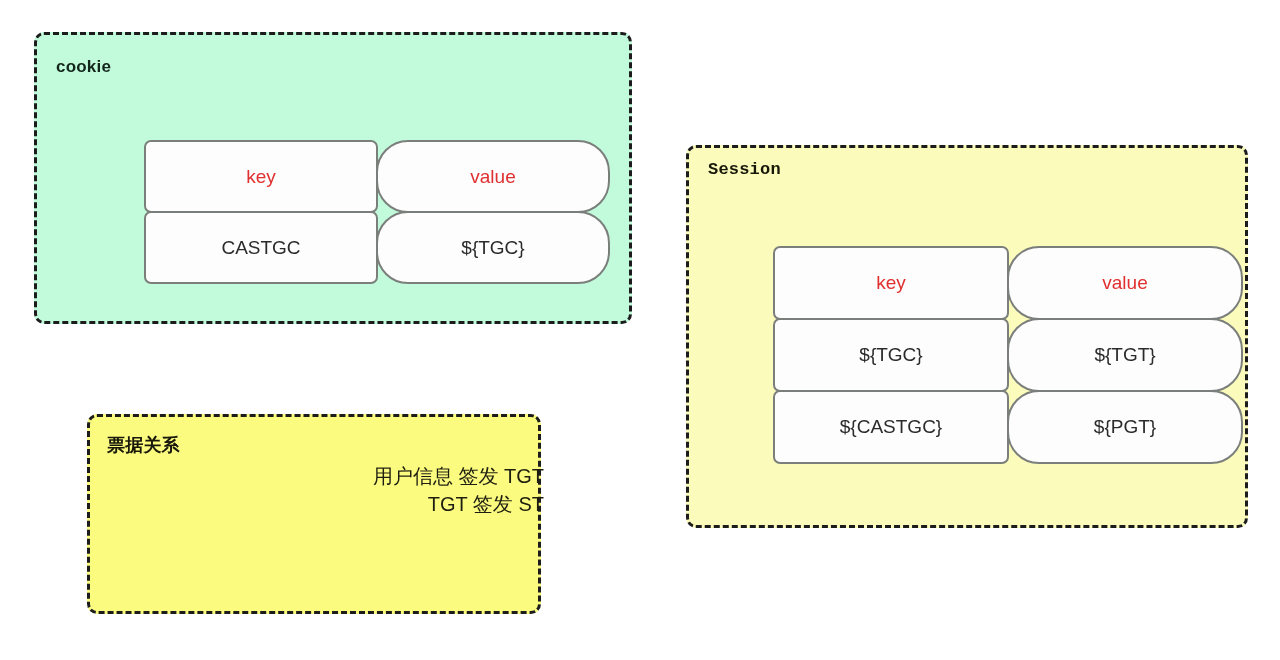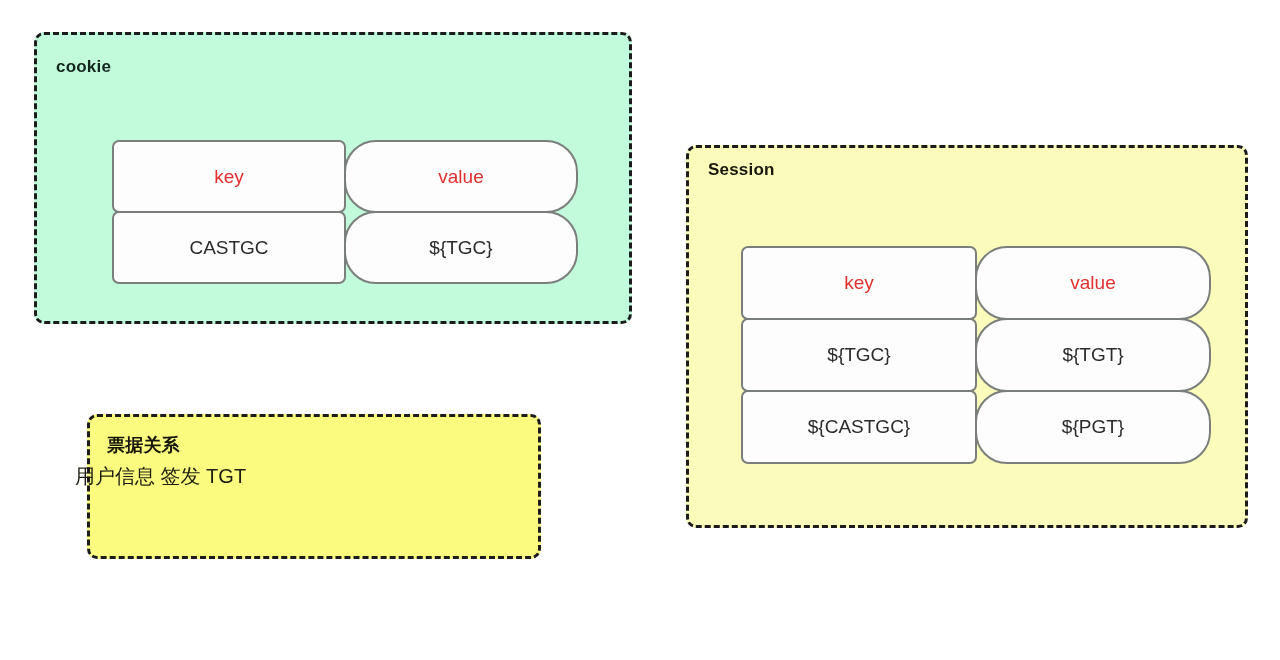--- a/index.html
+++ b/index.html
@@ -48,27 +48,28 @@
     left: 686px;
     top: 145px;
     width: 562px;
     height: 383px;
     background: #fbfbbc;
   }
   #session-group .group-label {
     left: 19px;
     top: 12px;
     color: #171708;
+    font-family: Liberation Mono, monospace;
   }
 
   #ticket-group {
     left: 87px;
     top: 414px;
     width: 454px;
-    height: 145px;
+    height: 200px;
     background: #fbfb80;
   }
   #ticket-group .group-label {
     left: 17px;
     top: 16px;
     color: #17170a;
     font-size: 18px;
   }
 
   
@@ -85,20 +86,21 @@
     box-sizing: border-box;
     border: 2px solid #7b7f7b;
     border-radius: 7px;
     background: #fdfdfd;
     display: flex;
     align-items: center;
     justify-content: center;
     font-size: 19px;
     color: #2b2b2b;
     white-space: nowrap;
+    margin-left: 32px;
   }
   .kv-cell.header {
     color: #e03030;
   }
   
   .kv-row .kv-cell + .kv-cell {
     margin-left: -2px;
     border-radius: 32px;
   }
   .kv-row + .kv-row {
@@ -119,24 +121,24 @@
     top: 246px;
   }
   #session-table .kv-cell {
     width: 236px;
     height: 74px;
   }
 
   
   #ticket-lines {
     position: absolute;
-    left: 75px;
+    left: 90px;
     top: 462px;
     width: 454px;
-    text-align: left;
+    text-align: right;
     line-height: 28px;
     font-size: 20px;
     color: #1d1d10;
   }
   #ticket-lines div {
     white-space: nowrap;
   }
 </style>
 </head>
 <body>
@@ -174,13 +176,14 @@
     <div class="kv-cell">${PGT}</div>
   </div>
 </div>
 
 <div class="group" id="ticket-group">
   <span class="group-label">票据关系</span>
 </div>
 
 <div id="ticket-lines">
   <div>用户信息 签发 TGT</div>
+  <div>TGT 签发 ST</div>
 </div>
 
 </body></html>

